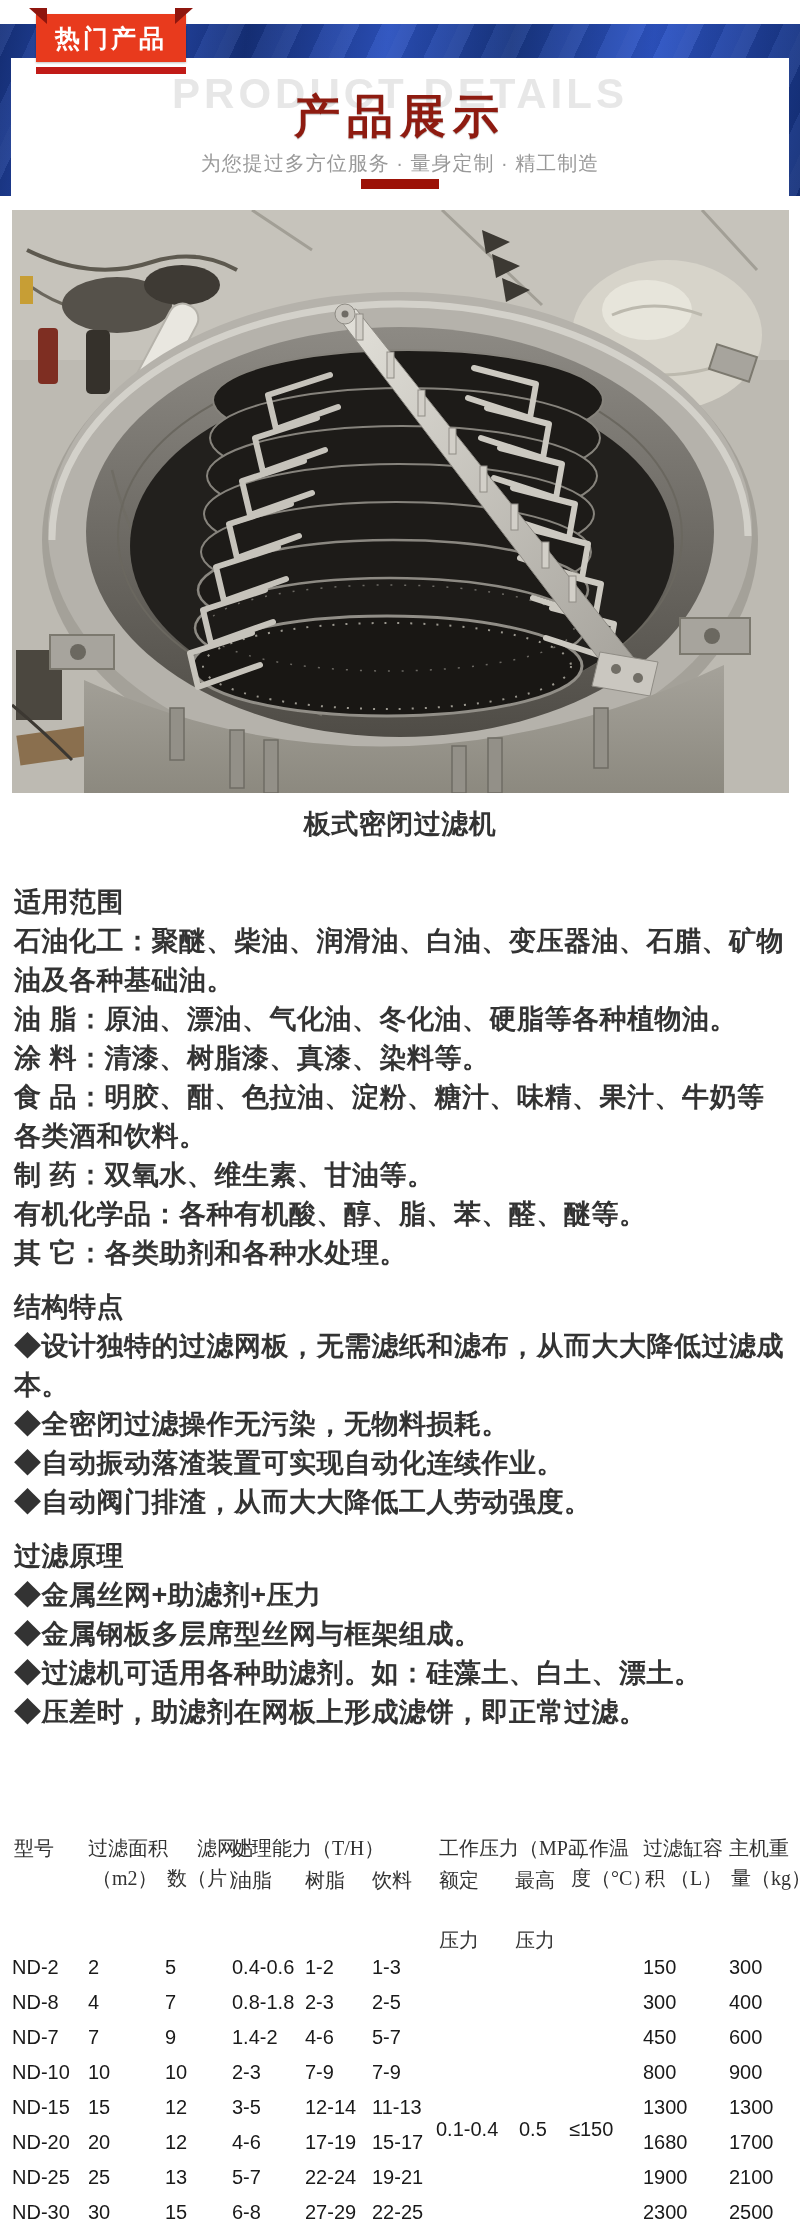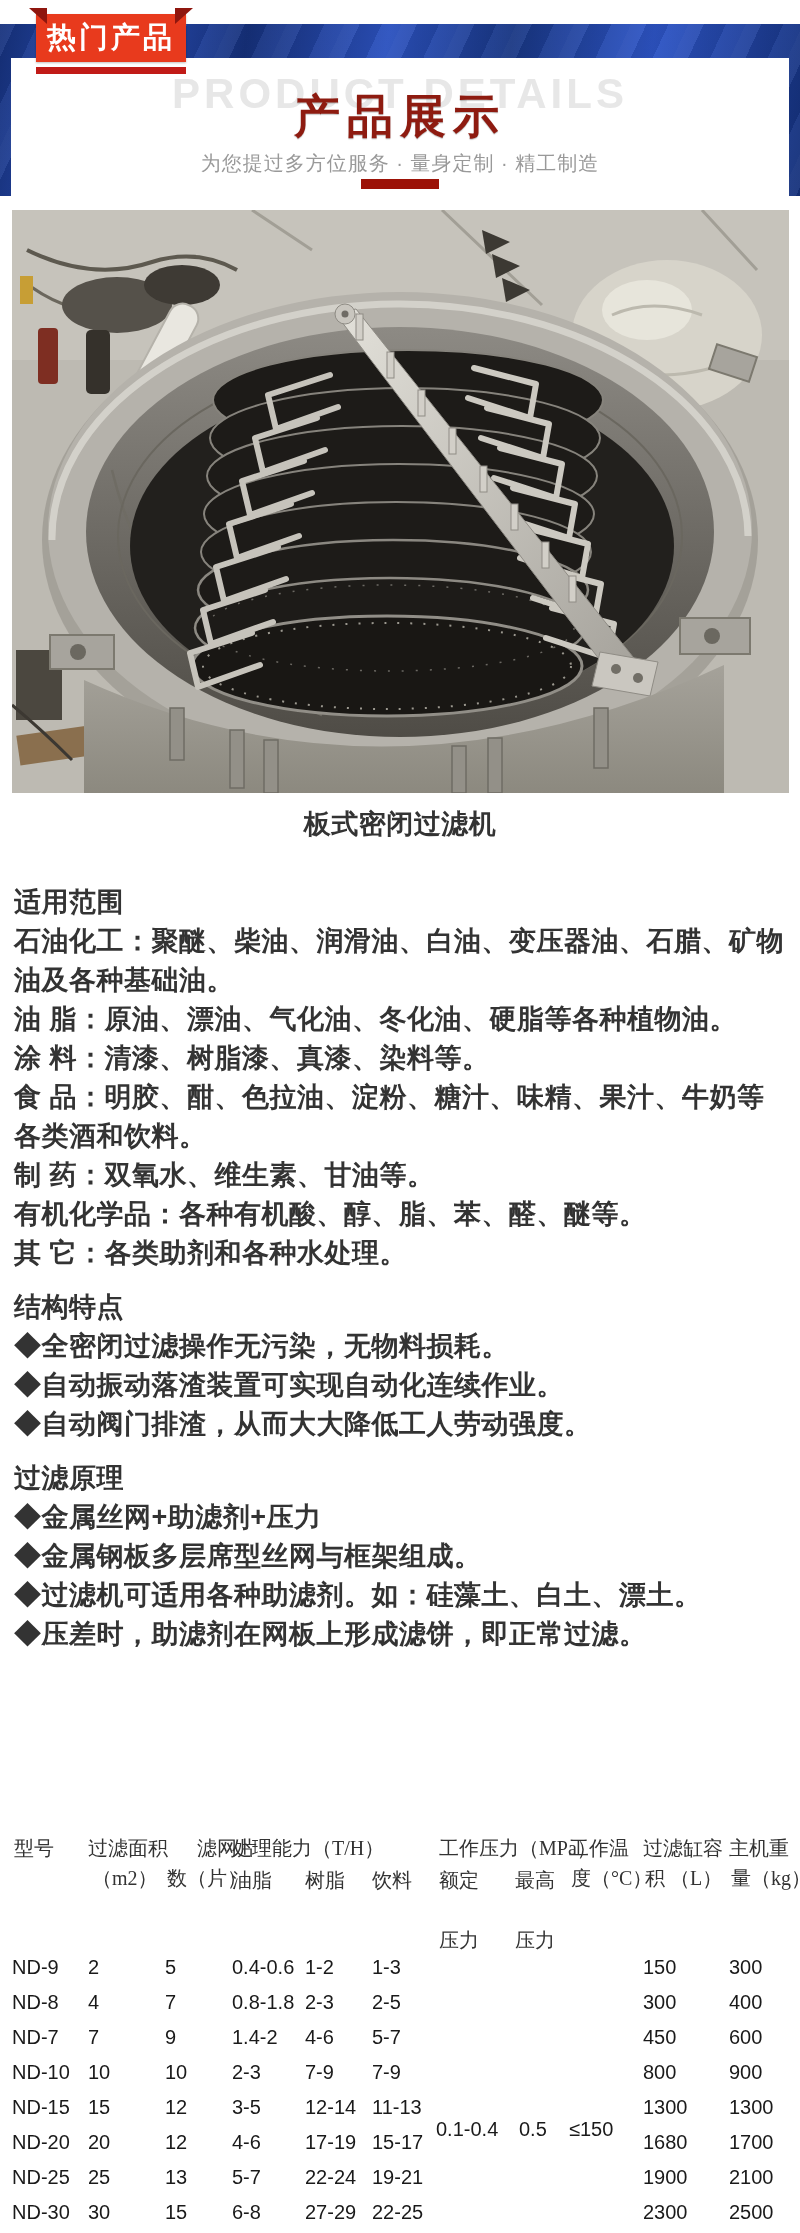--- a/index.html
+++ b/index.html
@@ -25,21 +25,21 @@
   }
   
   .ribbon{
     position:absolute;left:36px;top:14px;width:150px;height:48px;z-index:5;
     background:var(--ribbon-red);display:flex;align-items:center;justify-content:center;
     box-shadow:0 1px 2px rgba(0,0,0,.25);
   }
   .ribbon .fold-l,.ribbon .fold-r{position:absolute;top:-6px;width:0;height:0;border-style:solid;}
   .ribbon .fold-l{left:-7px;border-width:0 18px 16px 0;border-color:transparent var(--ribbon-dark) transparent transparent;}
   .ribbon .fold-r{right:-7px;border-width:16px 18px 0 0;border-color:var(--ribbon-dark) transparent transparent transparent;}
-  .ribbon-label{color:#fff;font-size:29px;font-weight:bold;letter-spacing:3px;white-space:nowrap;}
+  .ribbon-label{color:#fff;font-size:25px;font-weight:bold;letter-spacing:3px;white-space:nowrap;}
   .ribbon-underline{position:absolute;left:36px;top:67px;width:150px;height:7px;background:var(--underline-red);z-index:5;}
   
   .card{position:absolute;left:11px;top:58px;width:778px;height:2175px;background:#fff;}
   .header-block{position:absolute;left:0;top:0;width:626px;height:152px;}
   .title-en{position:absolute;left:0;top:12px;width:778px;text-align:center;
     font-size:42px;font-weight:bold;color:#e7e7e7;letter-spacing:4px;white-space:nowrap;}
   .title-zh{position:absolute;left:0;top:28px;width:778px;text-align:center;
     font-size:46px;font-weight:bold;color:var(--heading-red);letter-spacing:7px;
     text-shadow:0 1px 1px rgba(0,0,0,.25);}
   .subtitle{position:absolute;left:0;top:92px;width:778px;text-align:center;
@@ -215,20 +215,21 @@
         <div class="sec-line">石油化工：聚醚、柴油、润滑油、白油、变压器油、石腊、矿物油及各种基础油。</div>
         <div class="sec-line">油 脂：原油、漂油、气化油、冬化油、硬脂等各种植物油。</div>
         <div class="sec-line">涂 料：清漆、树脂漆、真漆、染料等。</div>
         <div class="sec-line">食 品：明胶、酣、色拉油、淀粉、糖汁、味精、果汁、牛奶等各类酒和饮料。</div>
         <div class="sec-line">制 药：双氧水、维生素、甘油等。</div>
         <div class="sec-line">有机化学品：各种有机酸、醇、脂、苯、醛、醚等。</div>
         <div class="sec-line">其 它：各类助剂和各种水处理。</div>
       </div>
       <div class="section">
         <div class="sec-title">结构特点</div>
+        <div class="sec-line">◆设计独特的过滤网板，无需滤纸和滤布，从而大大降低过滤成本。</div>
         <div class="sec-line">◆全密闭过滤操作无污染，无物料损耗。</div>
         <div class="sec-line">◆自动振动落渣装置可实现自动化连续作业。</div>
         <div class="sec-line">◆自动阀门排渣，从而大大降低工人劳动强度。</div>
       </div>
       <div class="section">
         <div class="sec-title">过滤原理</div>
         <div class="sec-line">◆金属丝网+助滤剂+压力</div>
         <div class="sec-line">◆金属钢板多层席型丝网与框架组成。</div>
         <div class="sec-line">◆过滤机可适用各种助滤剂。如：硅藻土、白土、漂土。</div>
         <div class="sec-line">◆压差时，助滤剂在网板上形成滤饼，即正常过滤。</div>
@@ -253,21 +254,21 @@
         <span class="th" style="left: 503px; top: 92px;">压力</span>
         <span class="th" style="left: 557px; top: 0px;">工作温</span>
         <span class="th" style="left: 559px; top: 30px;">度（°C）</span>
         <span class="th" style="left: 631px; top: 0px;">过滤缸容</span>
         <span class="th" style="left: 633px; top: 30px;">积 （L）</span>
         <span class="th" style="left: 717px; top: 0px;">主机重</span>
         <span class="th" style="left: 719px; top: 30px;">量（kg）</span>
       </div>
     <div class="rows">
         <div class="trow">
-          <span class="td" style="left: 0px;">ND-9</span>
+          <span class="td" style="left: 0px;">ND-2</span>
           <span class="td" style="left: 76px;">2</span>
           <span class="td" style="left: 153px;">5</span>
           <span class="td" style="left: 220px;">0.4-0.6</span>
           <span class="td" style="left: 293px;">1-2</span>
           <span class="td" style="left: 360px;">1-3</span>
           <span class="td" style="left: 631px;">150</span>
           <span class="td" style="left: 717px;">300</span>
         </div>
         <div class="trow">
           <span class="td" style="left: 0px;">ND-8</span>

